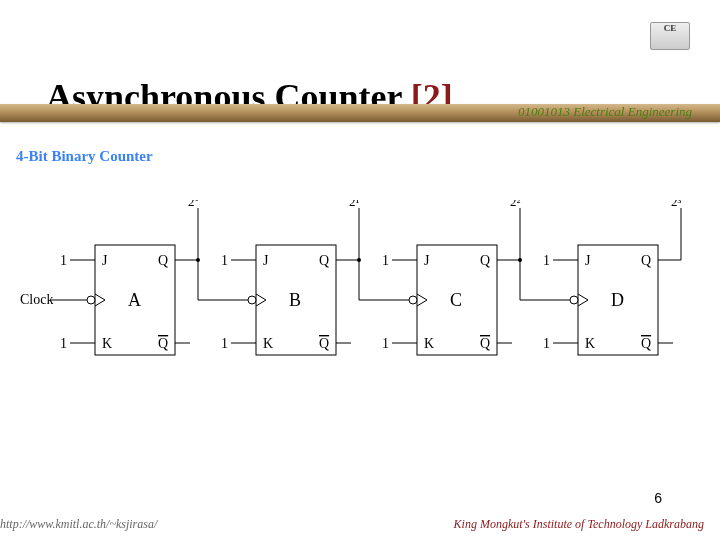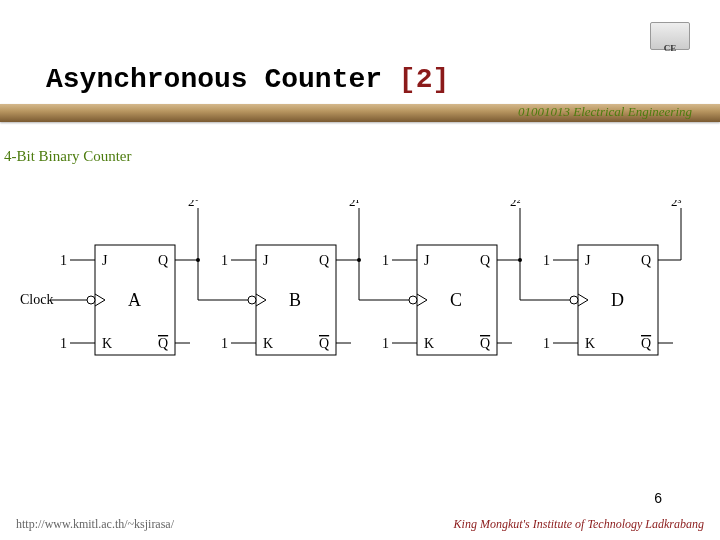--- a/index.html
+++ b/index.html
@@ -15,32 +15,31 @@
     position: absolute;
     top: 22px;
     right: 30px;
     width: 40px;
     height: 28px;
     border: 1px solid #999;
     border-radius: 2px;
     background: linear-gradient(#eee,#ccc);
     font-size: 9px;
     text-align: center;
-    padding-top: 20px;
+    padding-top: 0;
     font-weight: bold;
     color: #333;
   }
   .title {
     position: absolute;
-    top: 64px;
+    top: 76px;
     left: 46px;
-    font-size: 28px;
+    font-size: 36px;
     font-weight: bold;
     color: #000;
-    font-family: Liberation Mono, monospace;
   }
   .title .bracket {
     color: #8b1a1a;
   }
   .bar {
     position: absolute;
     top: 104px;
     left: 0;
     width: 720px;
     height: 18px;
@@ -51,39 +50,40 @@
     position: absolute;
     top: 104px;
     right: 28px;
     font-style: italic;
     font-size: 13px;
     color: #4d7c0f;
   }
   .subtitle {
     position: absolute;
     top: 148px;
-    left: 4px;
+    left: 16px;
     font-size: 15px;
-    font-weight: normal;
-    color: #4d7c0f;
+    font-weight: bold;
+    color: #3b82f6;
   }
   .pagenum {
     position: absolute;
     bottom: 34px;
     right: 58px;
     font-size: 14px;
     font-family: sans-serif;
     color: #000;
   }
   .footer-url {
     position: absolute;
     bottom: 8px;
-    left: 16px;
+    left: 0;
     font-size: 12px;
     color: #666;
+    font-style: italic;
   }
   .footer-inst {
     position: absolute;
     bottom: 8px;
     right: 16px;
     font-size: 12px;
     font-style: italic;
     color: #8b1a1a;
     margin-top: 25px;
   }

